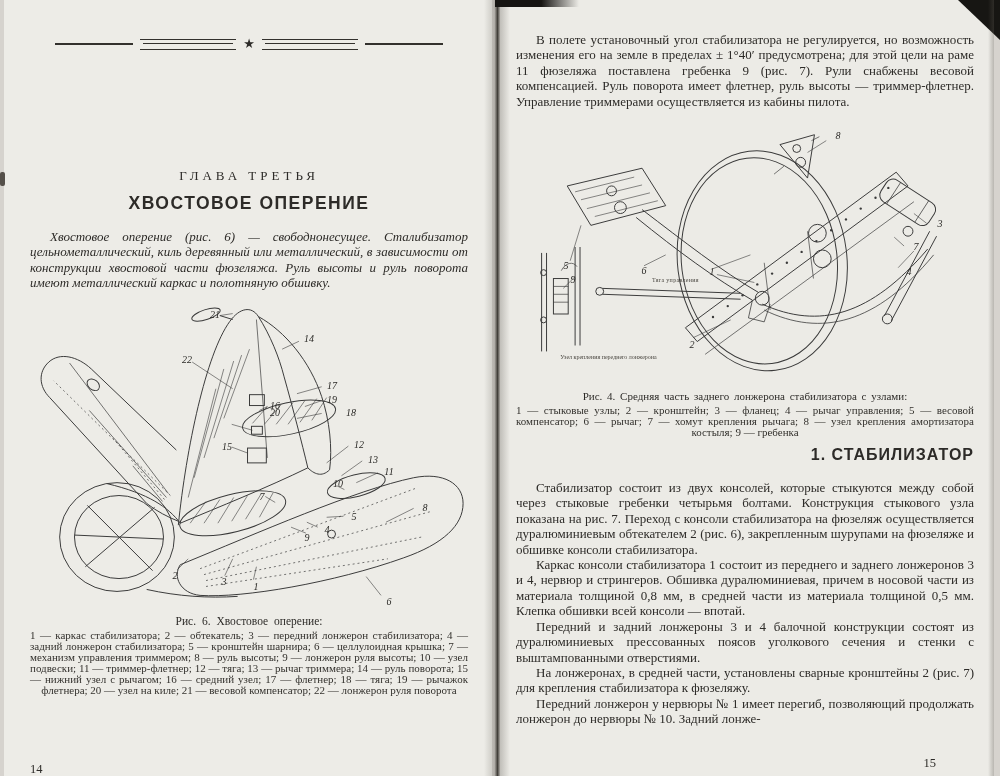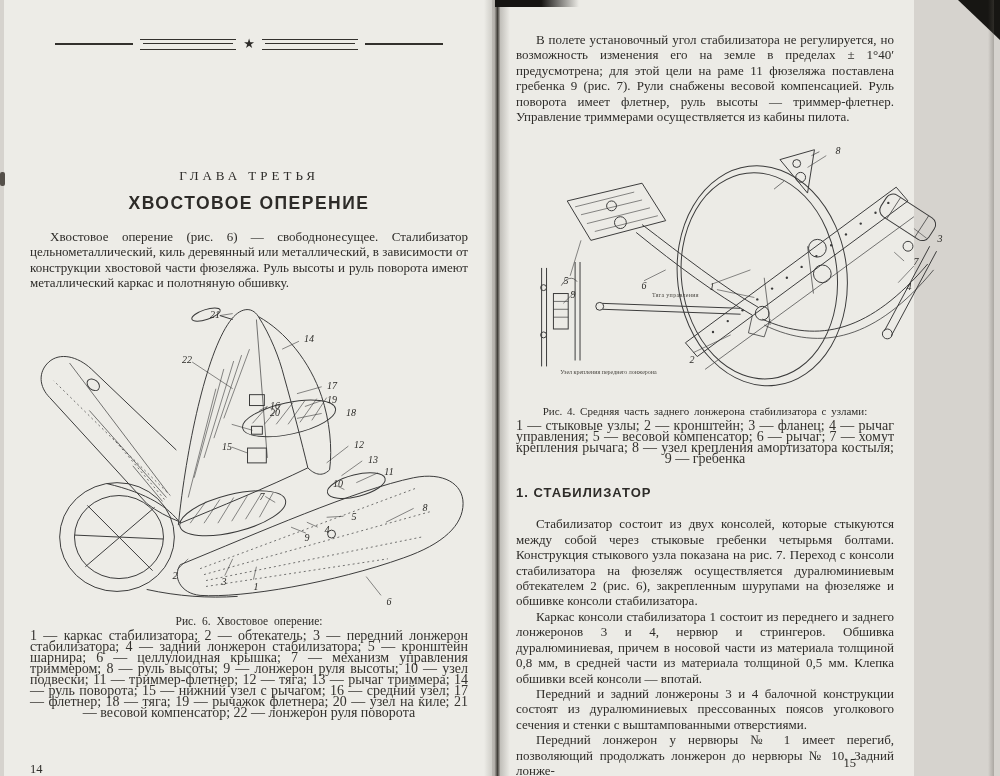--- a/index.html
+++ b/index.html
@@ -1,53 +1,53 @@
 <!DOCTYPE html>
 <html><head>
 <meta charset="utf-8">
 <style>
   html,body{margin:0;padding:0;}
   body{width:1000px;height:776px;background:#d6d3ce;overflow:hidden;
        font-family:"Liberation Serif","DejaVu Serif",serif;color:#2d2b28;}
   .scan{position:relative;width:1000px;height:776px;}
   .page{position:absolute;top:0;height:776px;background:#edece7;}
   .page.left{left:4px;width:488px;background:#edece7;}
-  .page.right{left:500px;width:414px;background:#ecebe6;}
+  .page.right{left:500px;width:494px;background:#ecebe6;}
   .page .inner{position:relative;height:100%;}
   .page.left .inner{padding:0 24px 0 26px;}
   .page.right .inner{padding:0 20px 0 16px;}
 
   
   .ornament{margin-top:36px;display:flex;align-items:center;justify-content:center;gap:7px;height:16px;}
   .orn-line{width:78px;height:2px;background:#33312d;}
   .orn-bars{width:96px;height:9px;border-top:1.6px solid #33312d;border-bottom:1.6px solid #33312d;position:relative;}
   .orn-bars::after{content:"";position:absolute;left:3px;right:3px;top:3px;height:1.6px;background:#33312d;}
   .orn-star{font-size:13px;line-height:14px;color:#2d2b28;}
 
   .chapter-label{margin-top:116px;text-align:center;font-size:13px;letter-spacing:4px;}
   .chapter-title{margin-top:9px;text-align:center;font-family:"Liberation Sans","DejaVu Sans",sans-serif;
                  font-weight:bold;font-size:17.5px;letter-spacing:1.5px;}
   p.body{margin:0;font-size:13px;line-height:15.4px;text-align:justify;}
   p.indent{text-indent:20px;}
-  .page.left p.body{margin-top:15px;}
+  .page.left p.body{margin-top:15px;font-style:italic;}
   .page.right p.first{margin-top:32px;}
 
   .figure{position:relative;}
   .fig6{margin-top:7px;width:440px;height:310px;}
   .fig7{margin-top:4px;width:458px;height:270px;}
   .figure svg{display:block;}
   .callouts{position:absolute;left:0;top:0;width:100%;height:100%;}
   .co{position:absolute;transform:translate(-50%,-50%);font:italic 10px "Liberation Serif",serif;color:#2b2a27;}
 
   .fig-caption{margin-top:7px;text-align:center;font-size:11.5px;word-spacing:3px;}
   .fig-caption.small{font-size:11px;word-spacing:2px;}
-  .fig-legend{margin-top:3px;font-size:14px;line-height:11px;text-align:justify;text-align-last:center;color:#34322e;}
-
-  .section-heading{margin-top:21px;text-align:left;font-family:"Liberation Sans","DejaVu Sans",sans-serif;
-                   font-weight:bold;font-size:13px;letter-spacing:1px;}
+  .fig-legend{margin-top:3px;font-size:11px;line-height:11px;text-align:justify;text-align-last:center;color:#34322e;}
+
+  .section-heading{margin-top:8px;text-align:right;font-family:"Liberation Sans","DejaVu Sans",sans-serif;
+                   font-weight:bold;font-size:16px;letter-spacing:1px;}
   .page.right p.after-h{margin-top:16px;}
 
   .page-num{position:absolute;font-size:12.5px;}
   .pn-left{left:26px;top:726px;}
   .pn-right{right:58px;top:724px;}
 
   .rod-label{position:absolute;left:136px;top:164px;font-size:6px;color:#4a4741;letter-spacing:.3px;}
   .inset-caption{position:absolute;left:0px;top:241px;width:185px;text-align:center;font-size:6px;color:#4a4741;}
 
   
@@ -291,20 +291,21 @@
         <div class="rod-label">Тяга управления</div>
         <div class="inset-caption">Узел крепления переднего лонжерона</div>
       </div>
 
       <div class="fig-caption small">Рис. 4. Средняя часть заднего лонжерона стабилизатора с узлами:</div>
       <div class="fig-legend">1 — стыковые узлы; 2 — кронштейн; 3 — фланец; 4 — рычаг управления; 5 — весовой компенсатор; 6 — рычаг; 7 — хомут крепления рычага; 8 — узел крепления амортизатора костыля; 9 — гребенка</div>
       <div class="section-heading">1. СТАБИЛИЗАТОР</div>
       <p class="body indent after-h">Стабилизатор состоит из двух консолей, которые стыкуются между собой через стыковые гребенки четырьмя болтами. Конструкция стыкового узла показана на рис. 7. Переход с консоли стабилизатора на фюзеляж осуществляется дуралюминиевым обтекателем 2 (рис. 6), закрепленным шурупами на фюзеляже и обшивке консоли стабилизатора.</p>
       <p class="body indent">Каркас консоли стабилизатора 1 состоит из переднего и заднего лонжеронов 3 и 4, нервюр и стрингеров. Обшивка дуралюминиевая, причем в носовой части из материала толщиной 0,8 мм, в средней части из материала толщиной 0,5 мм. Клепка обшивки всей консоли — впотай.</p>
       <p class="body indent">Передний и задний лонжероны 3 и 4 балочной конструкции состоят из дуралюминиевых прессованных поясов уголкового сечения и стенки с выштампованными отверстиями.</p>
+      <p class="body indent">На лонжеронах, в средней части, установлены сварные кронштейны 2 (рис. 7) для крепления стабилизатора к фюзеляжу.</p>
       <p class="body indent">Передний лонжерон у нервюры № 1 имеет перегиб, позволяющий продолжать лонжерон до нервюры № 10. Задний лонже-</p>
       <div class="page-num pn-right">15</div>
     </div>
   </div>
 
   <div class="gutter"></div>
   <div class="gutter-top"></div>
   <div class="corner-tr"></div>
   <div class="right-edge"></div>
   <div class="edge-speck"></div>

